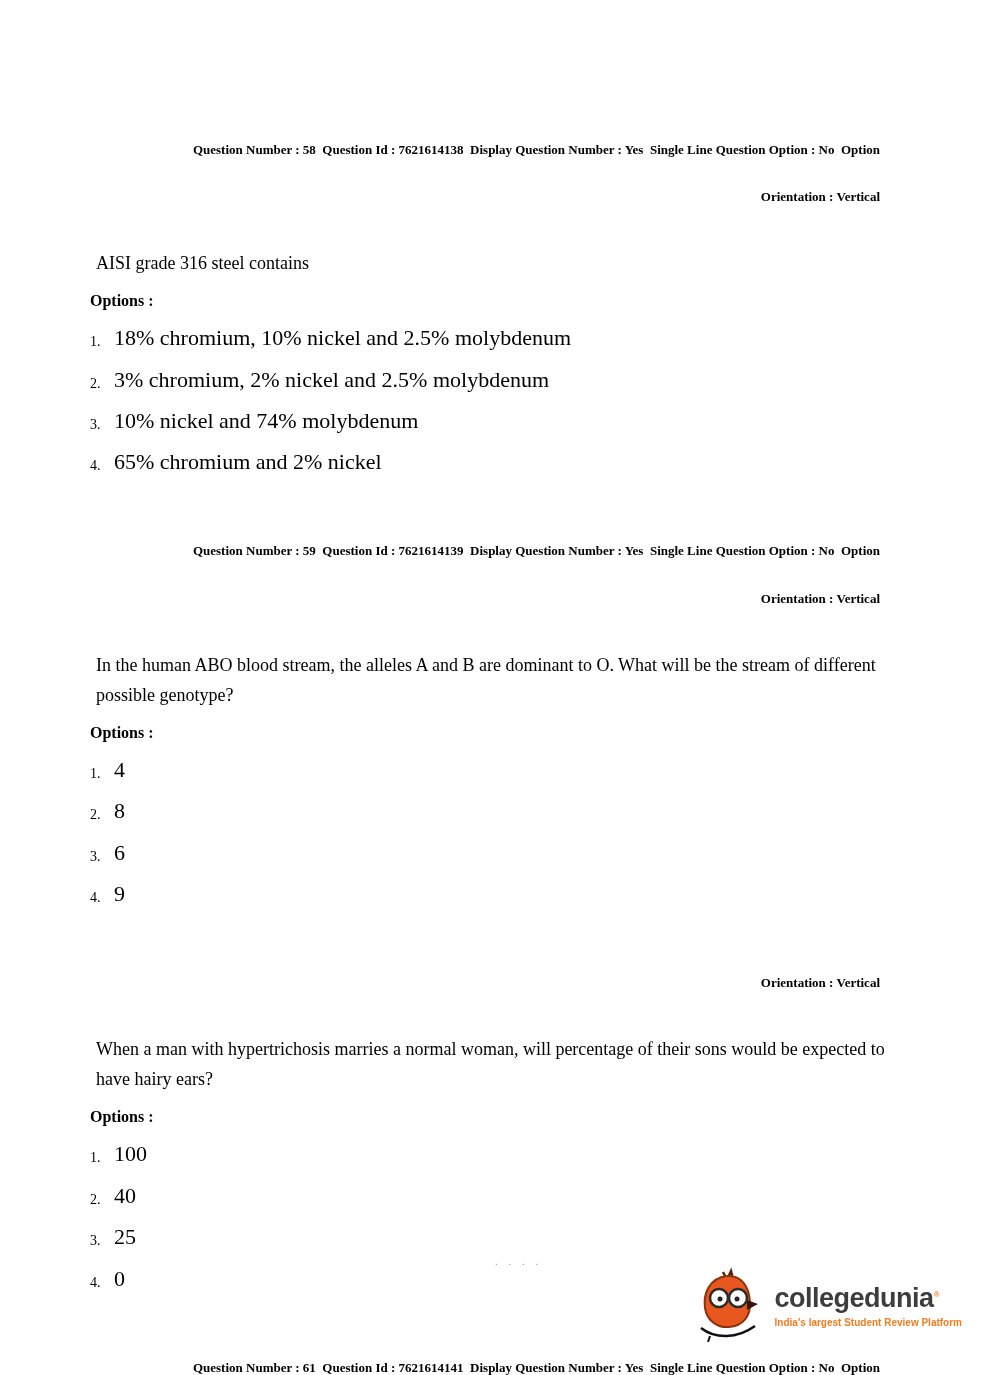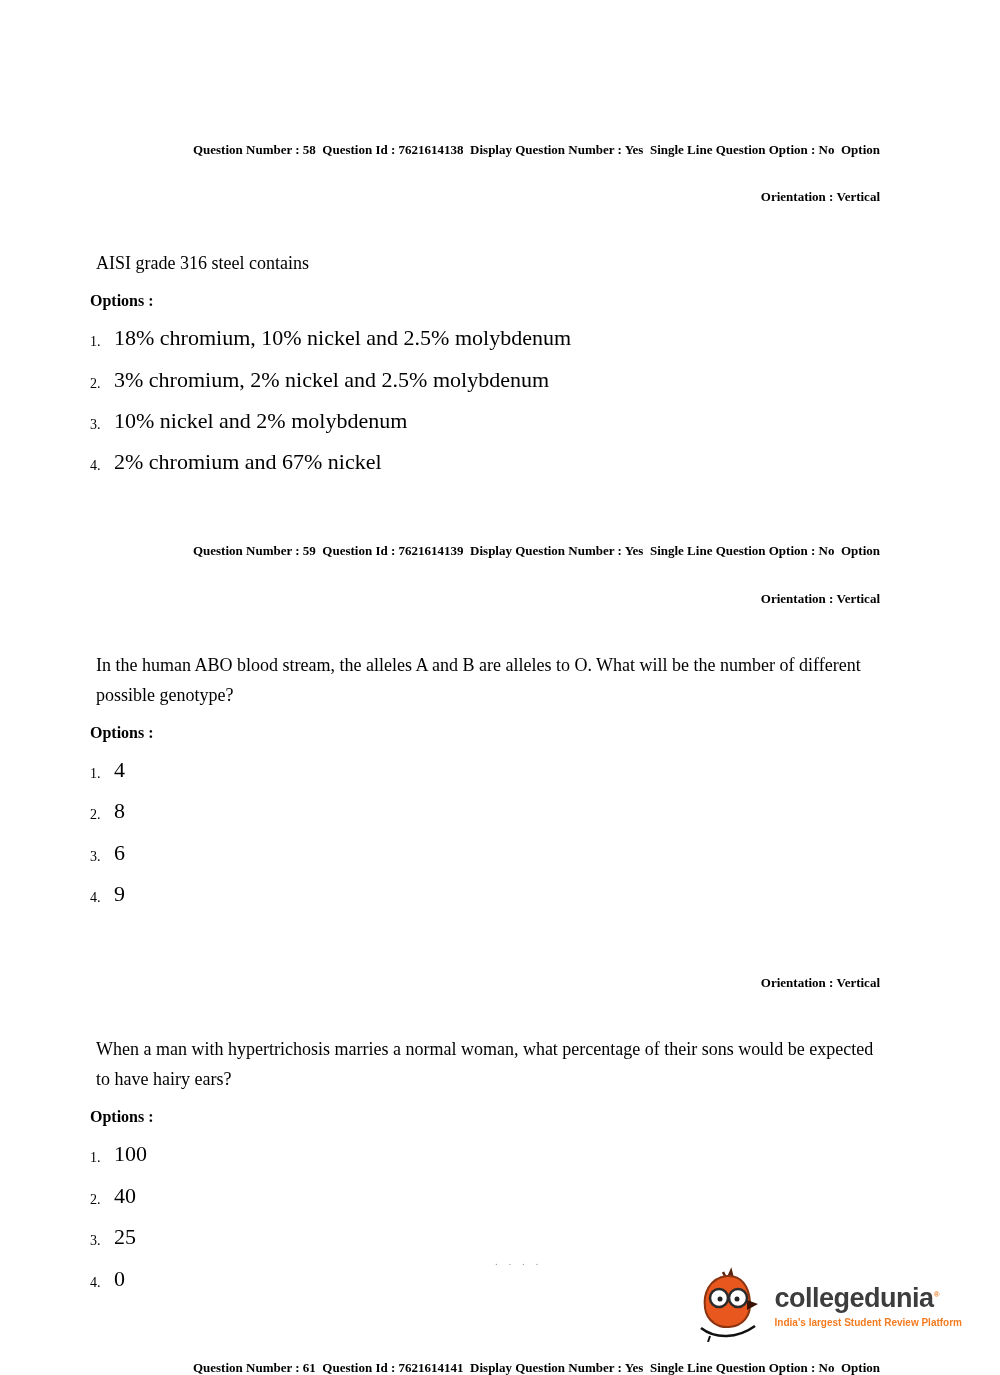--- a/index.html
+++ b/index.html
@@ -104,34 +104,34 @@
     <div class="opt">
       <span class="opt-num">1.</span>
       <span class="opt-text">18% chromium, 10% nickel and 2.5% molybdenum</span>
     </div>
     <div class="opt">
       <span class="opt-num">2.</span>
       <span class="opt-text">3% chromium, 2% nickel and 2.5% molybdenum</span>
     </div>
     <div class="opt">
       <span class="opt-num">3.</span>
-      <span class="opt-text">10% nickel and 2% molybdenum</span>
+      <span class="opt-text">10% nickel and 74% molybdenum</span>
     </div>
     <div class="opt">
       <span class="opt-num">4.</span>
-      <span class="opt-text">2% chromium and 67% nickel</span>
+      <span class="opt-text">65% chromium and 2% nickel</span>
     </div>
   </section>
 
   <section class="q">
     <div class="meta">
       <div>Question Number : 59  Question Id : 7621614139  Display Question Number : Yes  Single Line Question Option : No  Option</div>
       <div>Orientation : Vertical</div>
     </div>
-    <div class="qtext">In the human ABO blood stream, the alleles A and B are alleles to O. What will be the number of different possible genotype?</div>
+    <div class="qtext">In the human ABO blood stream, the alleles A and B are dominant to O. What will be the stream of different possible genotype?</div>
     <div class="opts-label">Options :</div>
     <div class="opt">
       <span class="opt-num">1.</span>
       <span class="opt-text">4</span>
     </div>
     <div class="opt">
       <span class="opt-num">2.</span>
       <span class="opt-text">8</span>
     </div>
     <div class="opt">
@@ -141,21 +141,21 @@
     <div class="opt">
       <span class="opt-num">4.</span>
       <span class="opt-text">9</span>
     </div>
   </section>
 
   <section class="q">
     <div class="meta">
       <div>Orientation : Vertical</div>
     </div>
-    <div class="qtext">When a man with hypertrichosis marries a normal woman, what percentage of their sons would be expected to have hairy ears?</div>
+    <div class="qtext">When a man with hypertrichosis marries a normal woman, will percentage of their sons would be expected to have hairy ears?</div>
     <div class="opts-label">Options :</div>
     <div class="opt">
       <span class="opt-num">1.</span>
       <span class="opt-text">100</span>
     </div>
     <div class="opt">
       <span class="opt-num">2.</span>
       <span class="opt-text">40</span>
     </div>
     <div class="opt">

